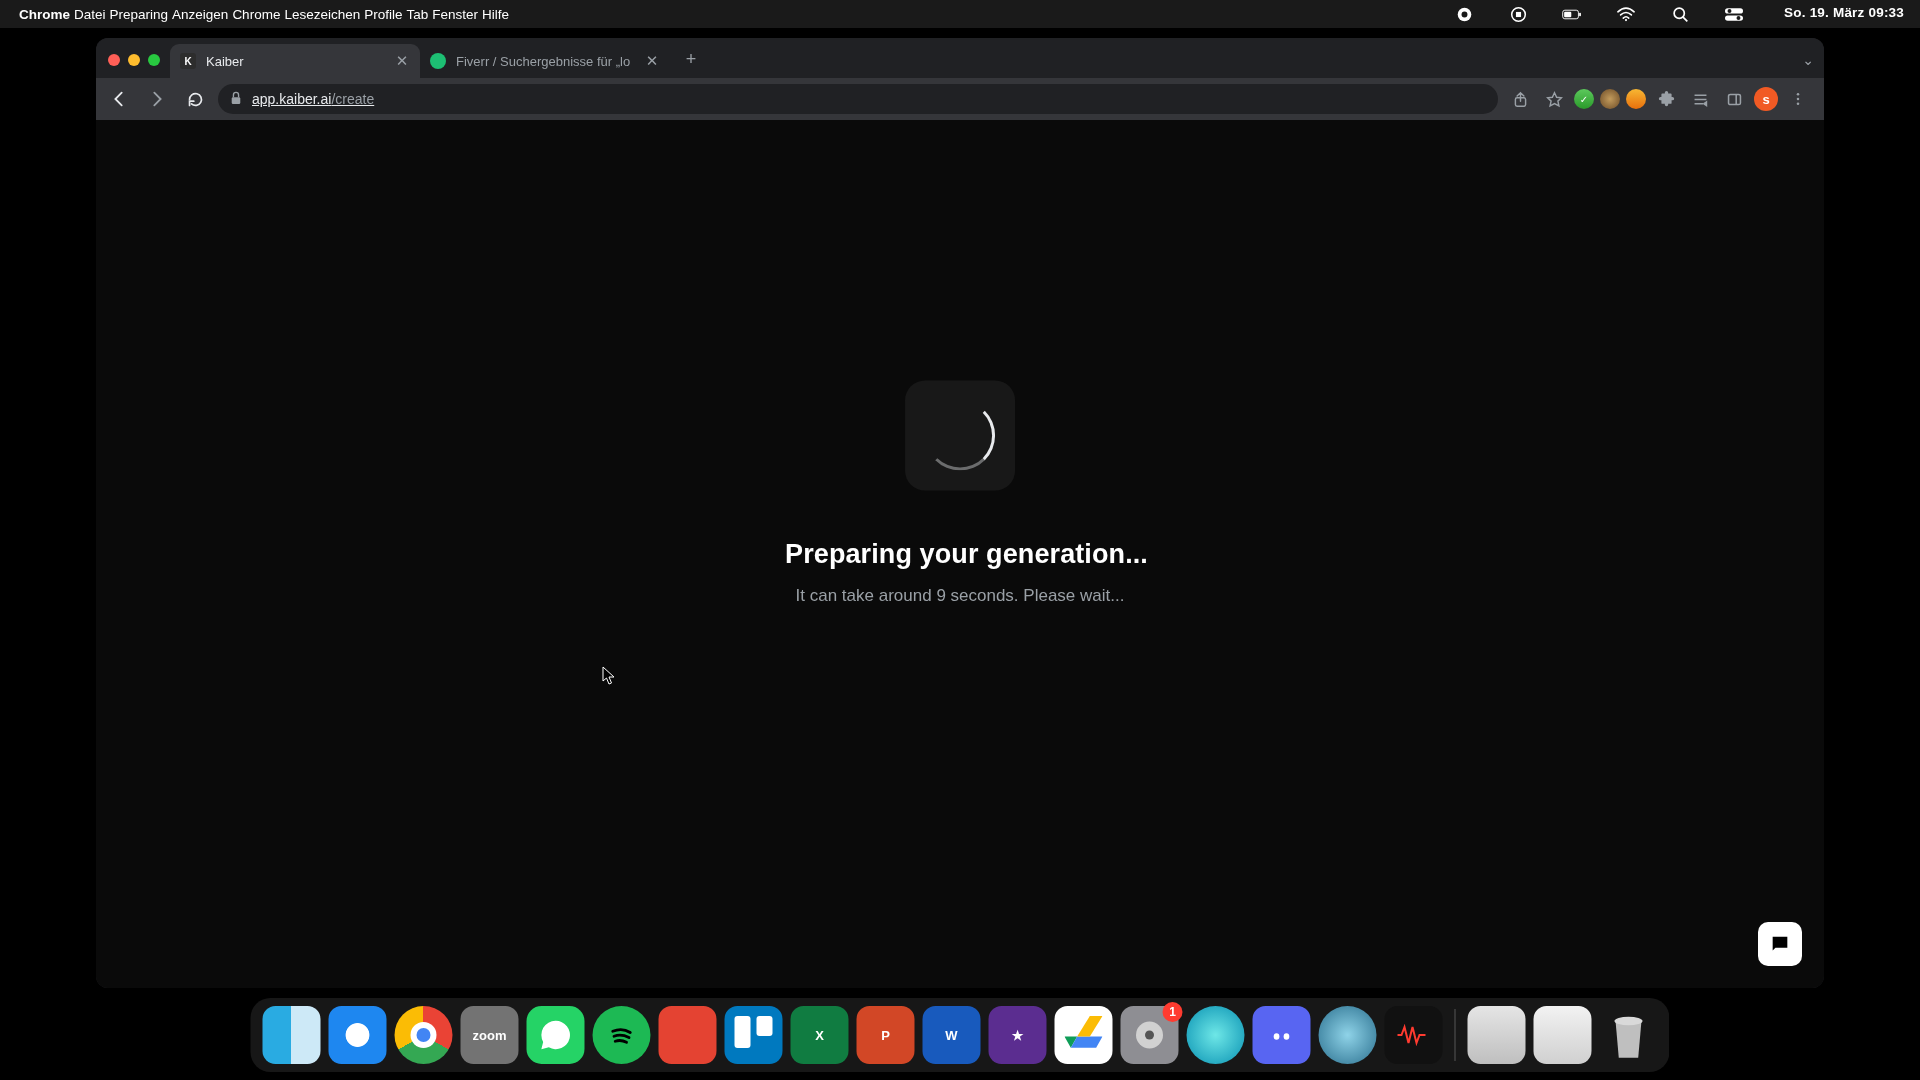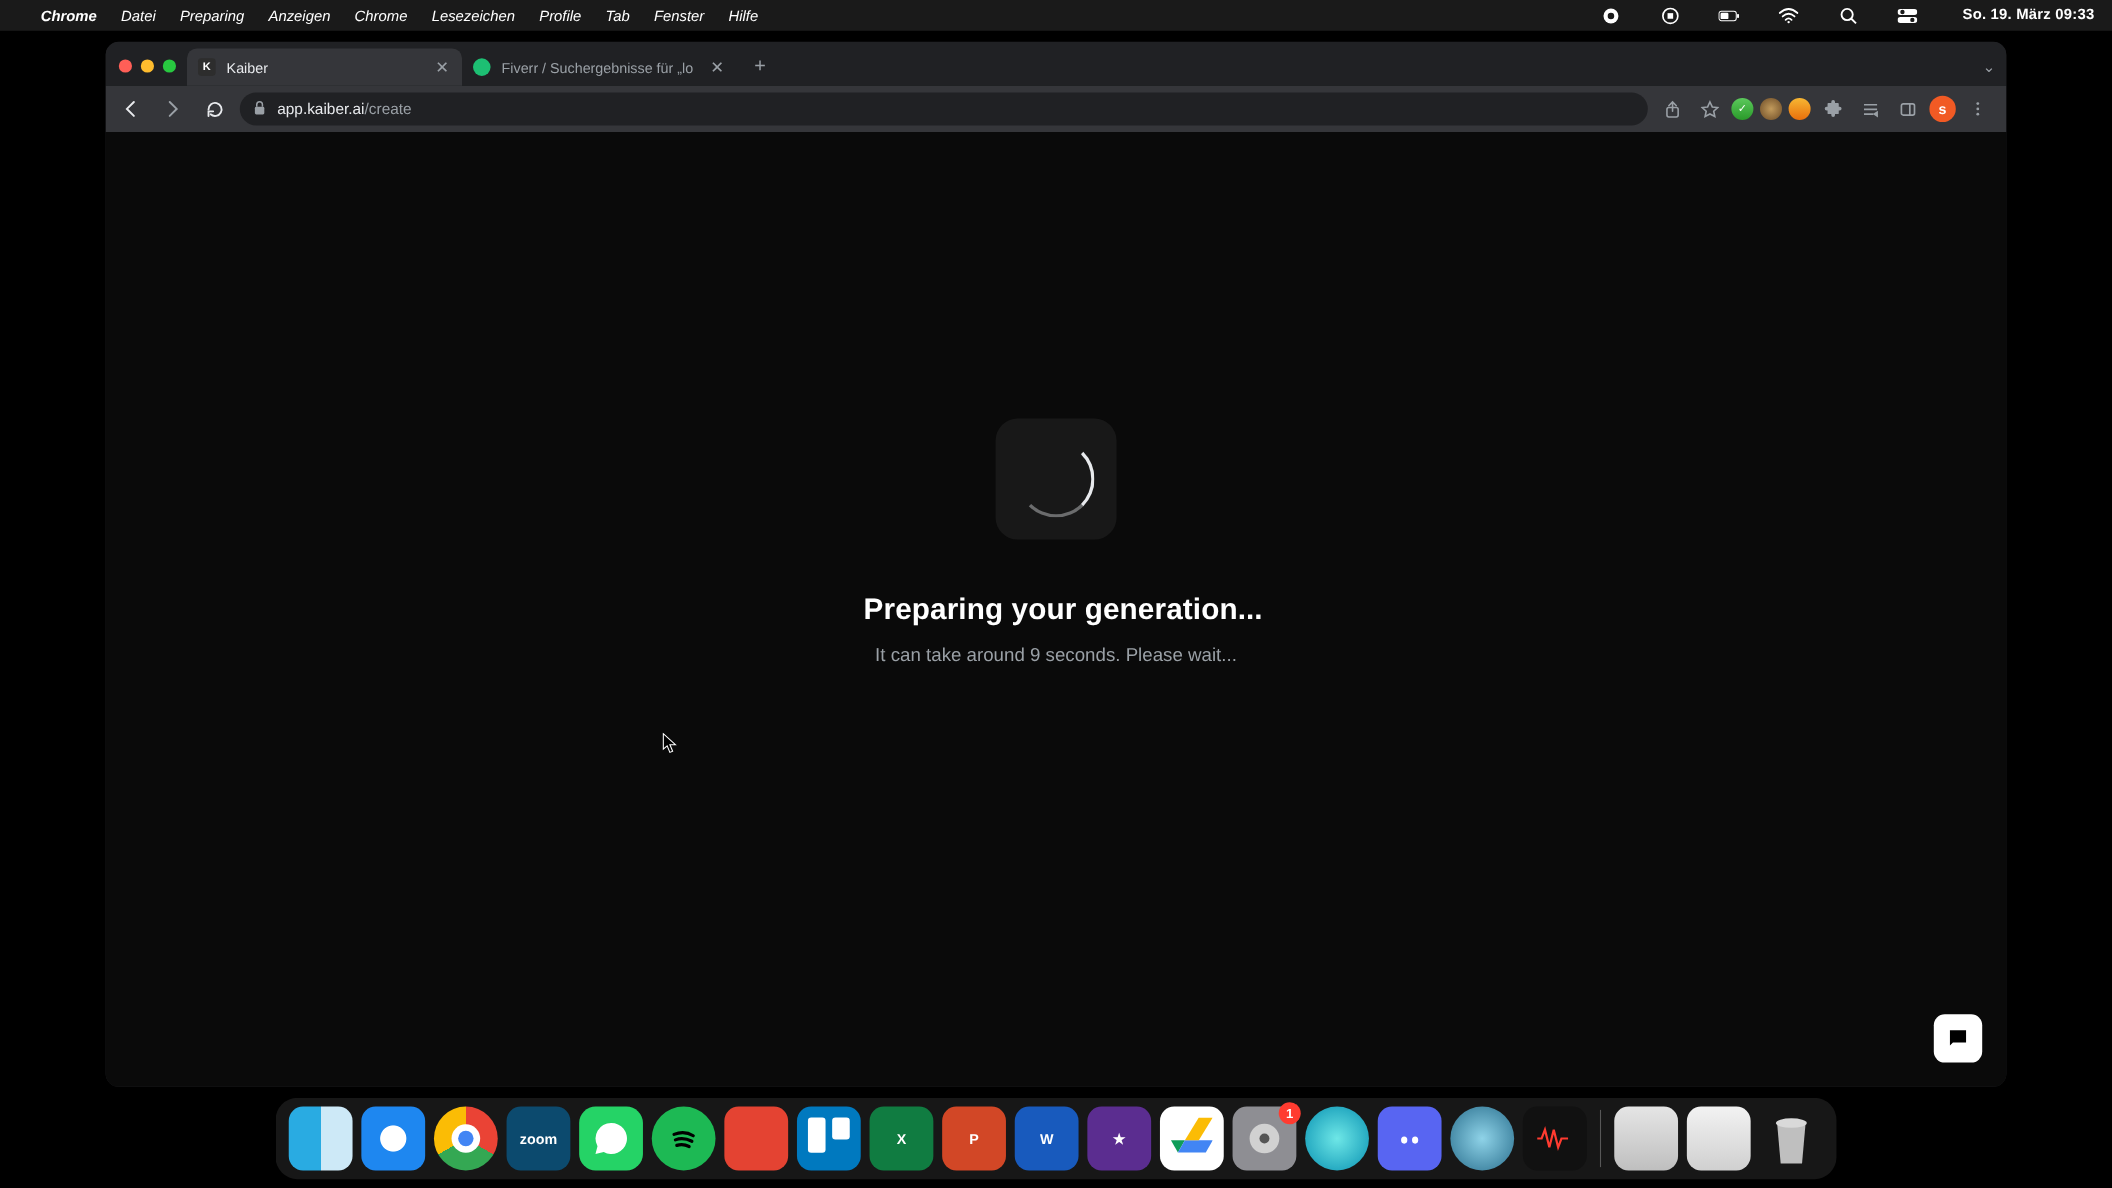--- a/index.html
+++ b/index.html
@@ -26,22 +26,21 @@
       align-items: center;
       justify-content: space-between;
       padding: 0 16px 0 12px;
       color: #fff;
       font-size: 13.5px;
       font-weight: 500;
     }
     .menubar-left {
       display: flex;
       align-items: flex-end;
-      gap: 22px;
-      font-style: italic;
+      gap: 4px;
     }
     .menubar-left .apple {
       font-size: 17px;
       margin-right: 3px;
     }
     .menubar-left .app-name {
       font-weight: 700;
     }
     .menubar-right {
       display: flex;
@@ -151,21 +150,21 @@
       background:#202124;
       border-radius:15px;
       display:flex;
       align-items:center;
       padding:0 12px;
       gap:10px;
       color:#e8eaed;
       font-size:14px;
     }
     .lock-icon { color:#9aa0a6;font-size:12px; }
-    .omnibox .url { color:#e8eaed; }
+    .omnibox .url { color:#e8eaed;text-decoration:underline; }
     .omnibox .url .path { color:#9aa0a6; }
     .toolbar-right {
       display:flex;align-items:center;gap:6px;padding-right:4px;
     }
     .tb-icon {
       width:28px;height:28px;display:flex;align-items:center;justify-content:center;
       color:#9aa0a6; border-radius:50%;
     }
     .ext-dot {
       width:20px;height:20px;border-radius:50%;
@@ -437,21 +436,21 @@
   <path d="M1 1 L1 15 L4.5 12 L7 18 L9.5 17 L7 11 L12 11 Z" fill="#000" stroke="#fff" stroke-width="1"></path>
 </svg>
 
 <div class="dock">
   <div class="dock-icon" style="background:linear-gradient(90deg,#29abe2 50%,#cde9f7 50%);"></div>
   <div class="dock-icon" style="background:radial-gradient(circle,#fff 28%,#1e87f0 30%);"></div>
   <div class="dock-icon" style="background:conic-gradient(#ea4335 0 120deg,#34a853 120deg 240deg,#fbbc05 240deg 360deg);border-radius:50%;position:relative;">
       <span style="position:absolute;inset:16px;background:#fff;border-radius:50%;"></span>
       <span style="position:absolute;inset:22px;background:#4285f4;border-radius:50%;"></span>
     </div>
-  <div class="dock-icon" style="background:#0c4a6e;">zoom</div>
+  <div class="dock-icon" style="background:#737373;">zoom</div>
   <div class="dock-icon" style="background:#25d366;border-radius:15px;">
     <svg viewBox="0 0 24 24" width="34" height="34" fill="#fff">
         <path d="M12 2a10 10 0 0 0-8.7 14.9L2 22l5.3-1.3A10 10 0 1 0 12 2z"></path>
       </svg>
   </div>
   <div class="dock-icon" style="background:#1db954;border-radius:50%;">
     <svg viewBox="0 0 24 24" width="30" height="30" fill="none" stroke="#000" stroke-width="2.3" stroke-linecap="round">
         <path d="M5 9c5-2 10-1.5 14 1"></path>
         <path d="M6 13c4-1.5 8-1 12 1"></path>
         <path d="M7 17c3-1 6-.7 9 .8"></path>

